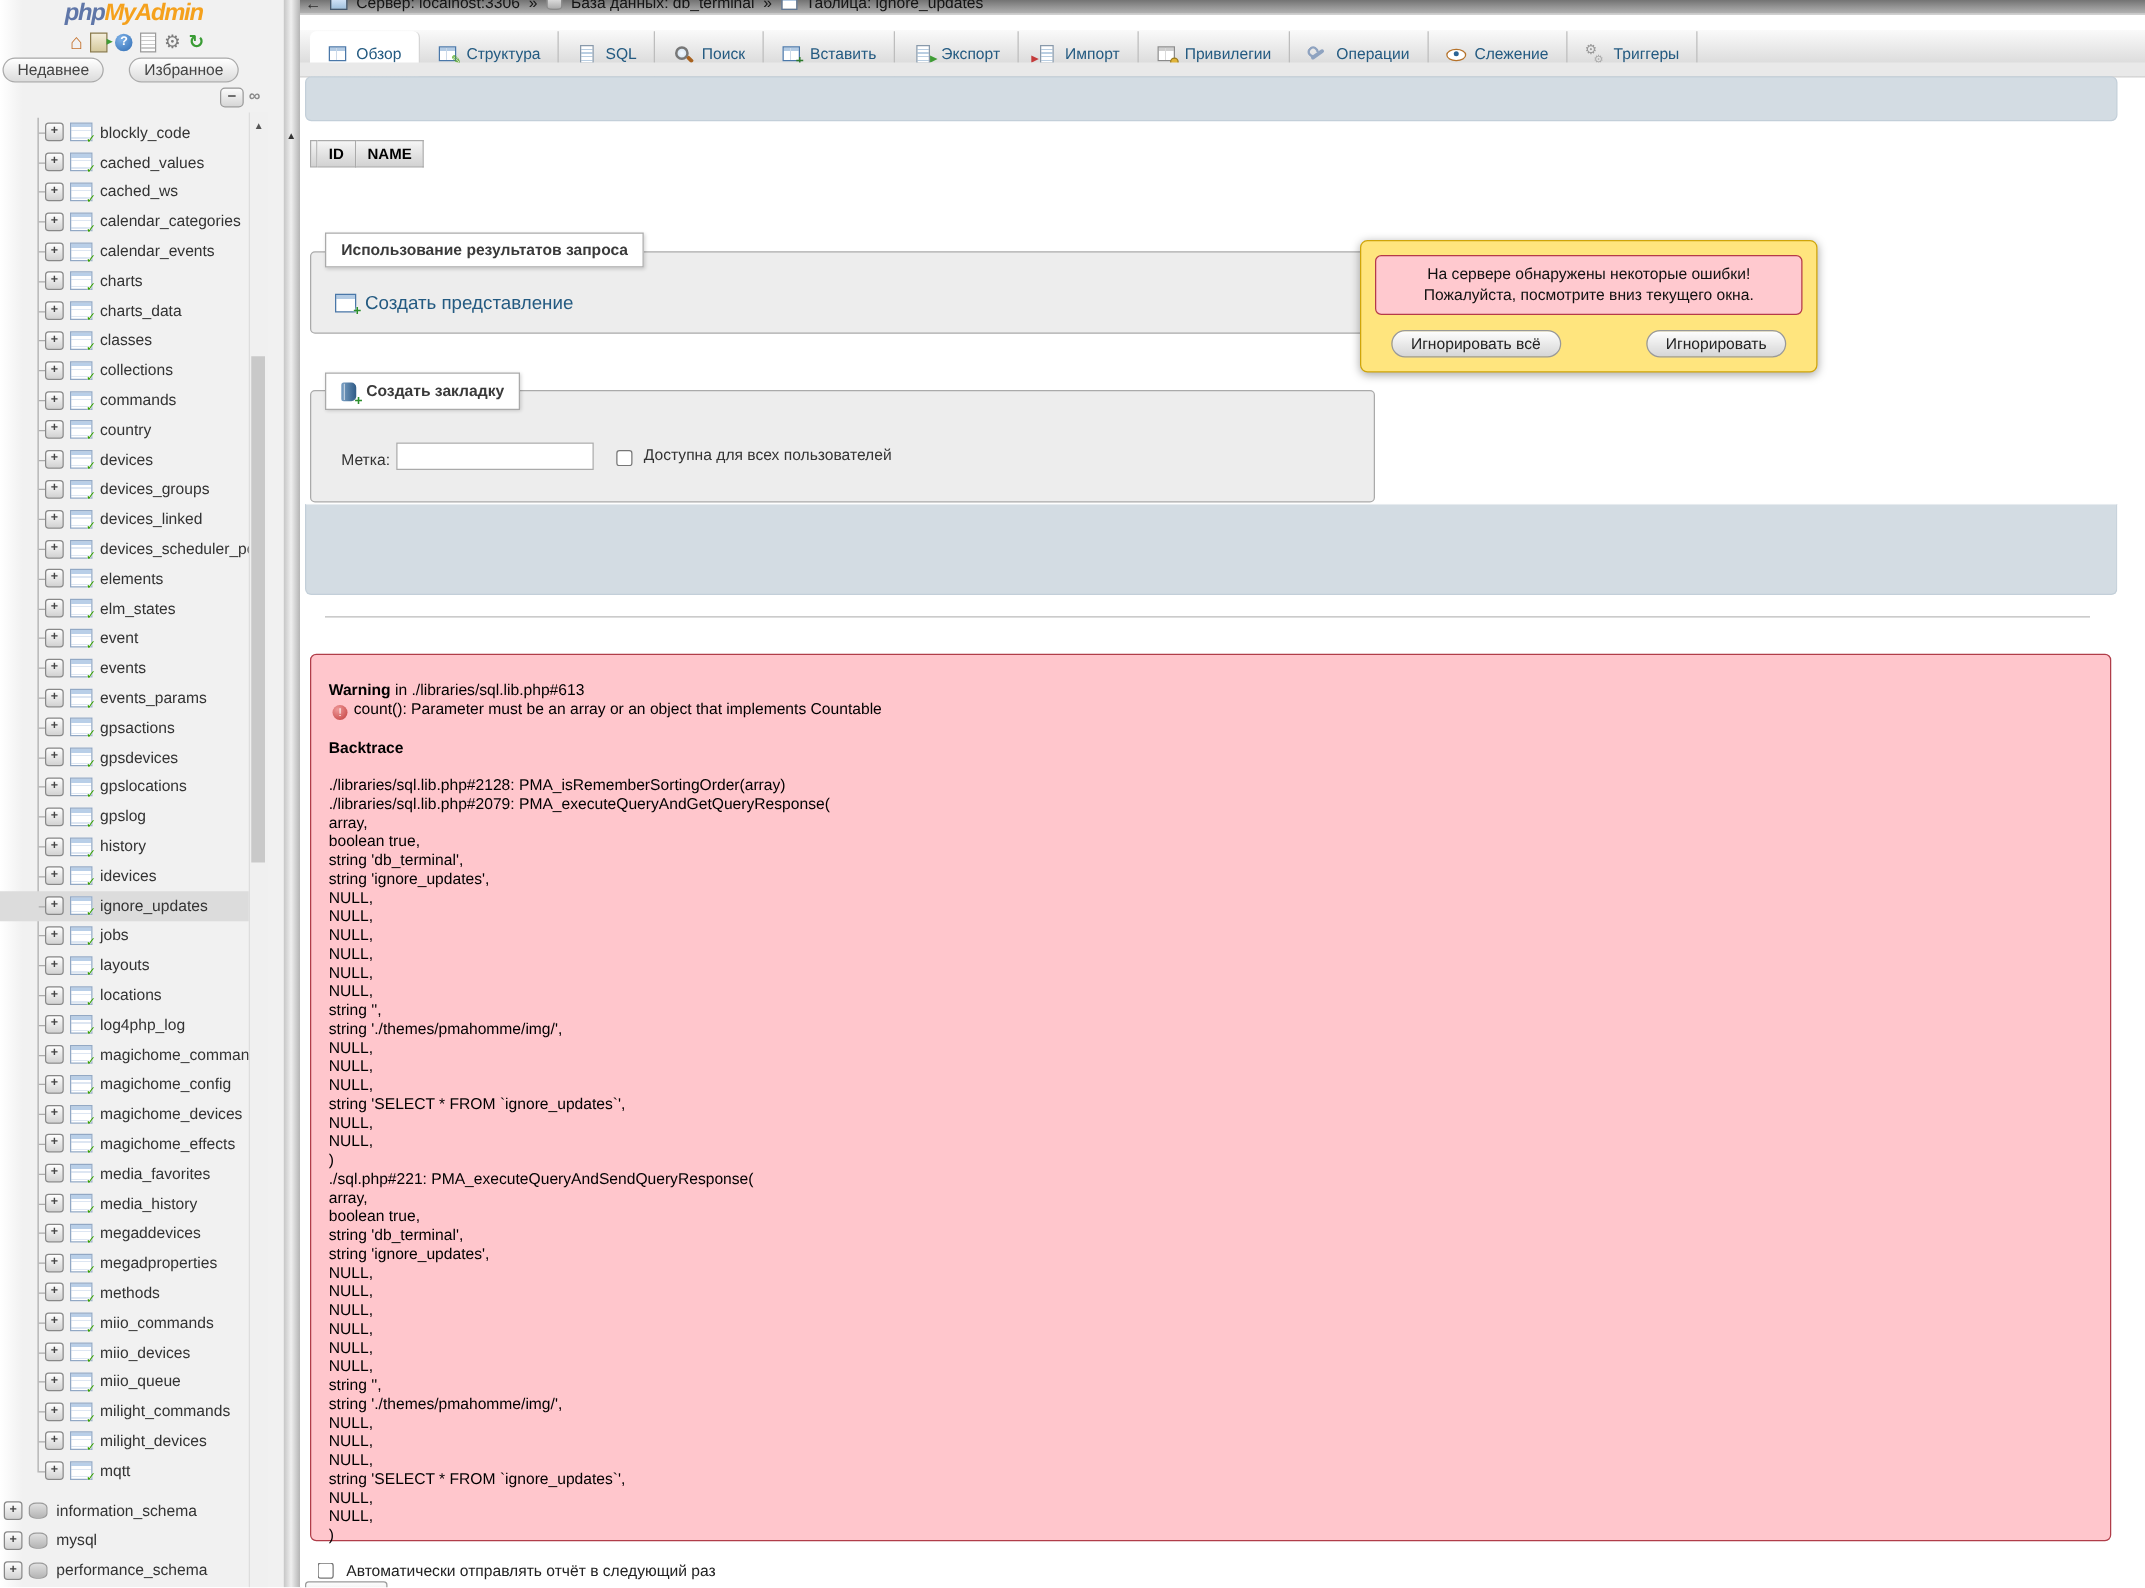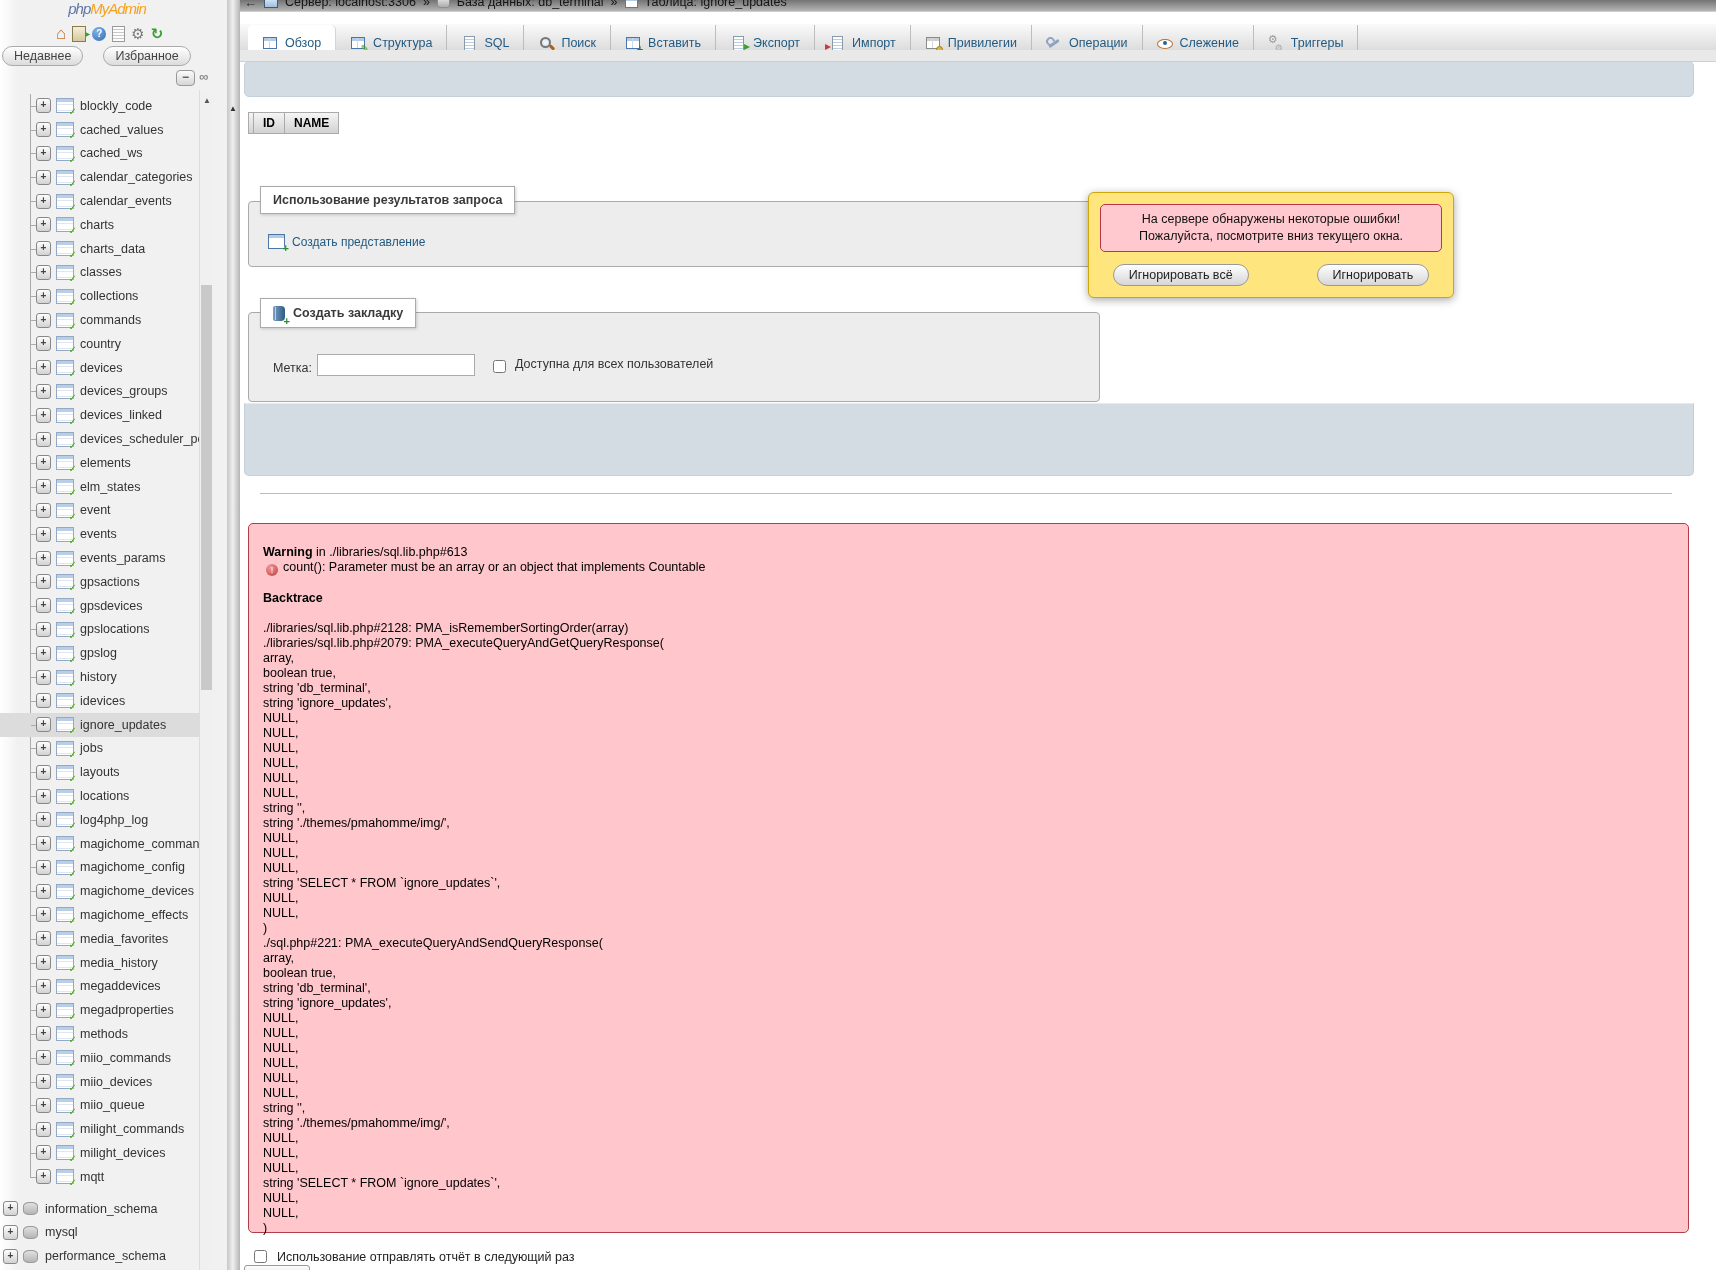--- a/index.html
+++ b/index.html
@@ -1,21 +1,21 @@
 <!DOCTYPE html>
 <html><head>
 <meta charset="utf-8">
 <style>
   html,body{margin:0;padding:0;background:#fff}
   .page{position:relative;width:1716px;height:1270px;overflow:hidden;
         font-family:"Liberation Sans","DejaVu Sans",sans-serif;font-size:12px;color:#222;background:#fff}
 
   
   .sidebar{position:absolute;left:0;top:0;width:227px;height:100%;background:linear-gradient(90deg,#ffffff,#f1f1f1 18px);}
-  .logo{position:absolute;top:0;left:0;width:214px;text-align:center;font-size:15px;font-weight:normal;font-style:italic;letter-spacing:-1px;white-space:nowrap}
+  .logo{position:absolute;top:0;left:0;width:214px;text-align:center;font-size:19px;font-weight:bold;font-style:italic;letter-spacing:-1px;white-space:nowrap}
   .logo .php{color:#5f76a8}.logo .mya{color:#f5a11c}
   .sb-icons{position:absolute;top:25px;left:56px;display:flex;gap:6px;align-items:center;height:18px}
   .sb-icons .g{font-size:15px;line-height:16px}
   .ico-home{color:#c4712c;font-weight:bold;font-size:17px!important}
   .ico-door{width:12px;height:14px;background:linear-gradient(#f4eeda,#d5c99d);border:1px solid #8a7a4a;position:relative}
   .ico-door::after{content:"▸";position:absolute;right:-5px;top:1px;color:#3f9c35;font-size:10px}
   .ico-help{width:14px;height:14px;border-radius:50%;background:radial-gradient(circle at 35% 30%,#7fb2e8,#2f6cb3);color:#fff;font-size:10px;font-weight:bold;text-align:center;line-height:14px}
   .ico-doc{width:11px;height:14px;background:#fdfdfd;border:1px solid #9a9a9a;background-image:repeating-linear-gradient(180deg,transparent 0 2px,#c9c9c9 2px 3px)}
   .ico-gear{color:#7b7b7b}
   .ico-refresh{color:#3a9c35;font-weight:bold}
@@ -78,21 +78,21 @@
   .graystrip{position:absolute;top:50px;left:0;right:0;height:11px;background:#e9e9e9}
   .bluebar1{position:absolute;top:61px;left:4px;width:1450px;height:36px;background:#d3dce3;border:1px solid #c3cfd9;border-radius:5px;box-sizing:border-box}
   .resheader{position:absolute;top:112px;left:8px;display:flex}
   .resheader .cell{height:20px;background:linear-gradient(#f5f5f5,#d2d2d2);border:1px solid #aaa;border-left:none;font-weight:bold;font-size:12px;line-height:20px;padding:0 9px;color:#000}
   .resheader .cell.first{width:4px;padding:0;border-left:1px solid #aaa}
 
   .fieldset1{position:absolute;top:201px;left:8px;width:852px;height:66px;background:#ededed;border:1px solid #aaa;border-radius:4px;box-sizing:border-box}
   .legend{position:absolute;height:26px;padding:0 12px;background:#fff;border:1px solid #aaa;font-weight:bold;color:#3a3a3a;font-size:12.5px;z-index:2;box-shadow:1px 1px 3px rgba(0,0,0,.18);display:flex;align-items:center;gap:8px}
   .legend1{top:186px;left:20px}
   .legend2{top:298px;left:20px;height:28px}
-  .createview{position:absolute;top:234px;left:28px;display:flex;gap:7px;align-items:center;color:#235a81;font-size:12px;cursor:pointer}
+  .createview{position:absolute;top:234px;left:28px;display:flex;gap:7px;align-items:center;color:#235a81;font-size:15px;cursor:pointer}
   .ico-view{position:relative;width:15px;height:13px;flex:none;border:1px solid #4a77a8;background:linear-gradient(180deg,#b3cbe4 0 3px,#fff 3px)}
   .ico-view::after{content:"+";position:absolute;right:-5px;bottom:-6px;color:#2c8f2c;font-weight:bold;font-size:11px;text-shadow:0 0 2px #fff}
   .ico-book{width:12px;height:15px;flex:none;background:linear-gradient(90deg,#7aa0c4,#2f5b86);border-radius:2px 4px 4px 2px;position:relative}
   .ico-book::before{content:"";position:absolute;left:2px;top:1px;bottom:1px;width:1px;background:rgba(255,255,255,.55)}
   .ico-book::after{content:"+";position:absolute;right:-5px;bottom:-6px;color:#2c8f2c;font-weight:bold;font-size:11px;text-shadow:0 0 2px #fff}
   .fieldset2{position:absolute;top:312px;left:8px;width:852px;height:90px;background:#ededed;border:1px solid #aaa;border-radius:4px;box-sizing:border-box}
   .metka-label{position:absolute;left:24px;top:48px;color:#333;font-size:12.5px}
   .metka-input{position:absolute;left:68px;top:41px;width:158px;height:22px;border:1px solid #aaa;background:#fff;box-sizing:border-box}
   .shared-row{position:absolute;left:240px;top:44px;display:flex;align-items:flex-start;gap:6px;font-size:12.5px;color:#333}
   .bluebar2{position:absolute;top:403px;left:4px;width:1450px;height:73px;background:#d3dce3;border:1px solid #c3cfd9;border-top-color:#e6ebef;border-radius:0 0 5px 5px;box-sizing:border-box}
@@ -646,21 +646,21 @@
           <div class="bt-line">NULL,</div>
 
           <div class="bt-line">NULL,</div>
 
           <div class="bt-line">)</div>
         </div>
     </div>
 
     <div class="autosend">
       <input type="checkbox" style="">
-      <span>Использование отправлять отчёт в следующий раз</span>
+      <span>Автоматически отправлять отчёт в следующий раз</span>
     </div>
     <div class="cutbtn"></div>
   </div>
 
   <div class="dialog">
     <div class="dialog-msg">
       <div>На сервере обнаружены некоторые ошибки!</div>
       <div>Пожалуйста, посмотрите вниз текущего окна.</div>
     </div>
     <div class="dialog-btns">

